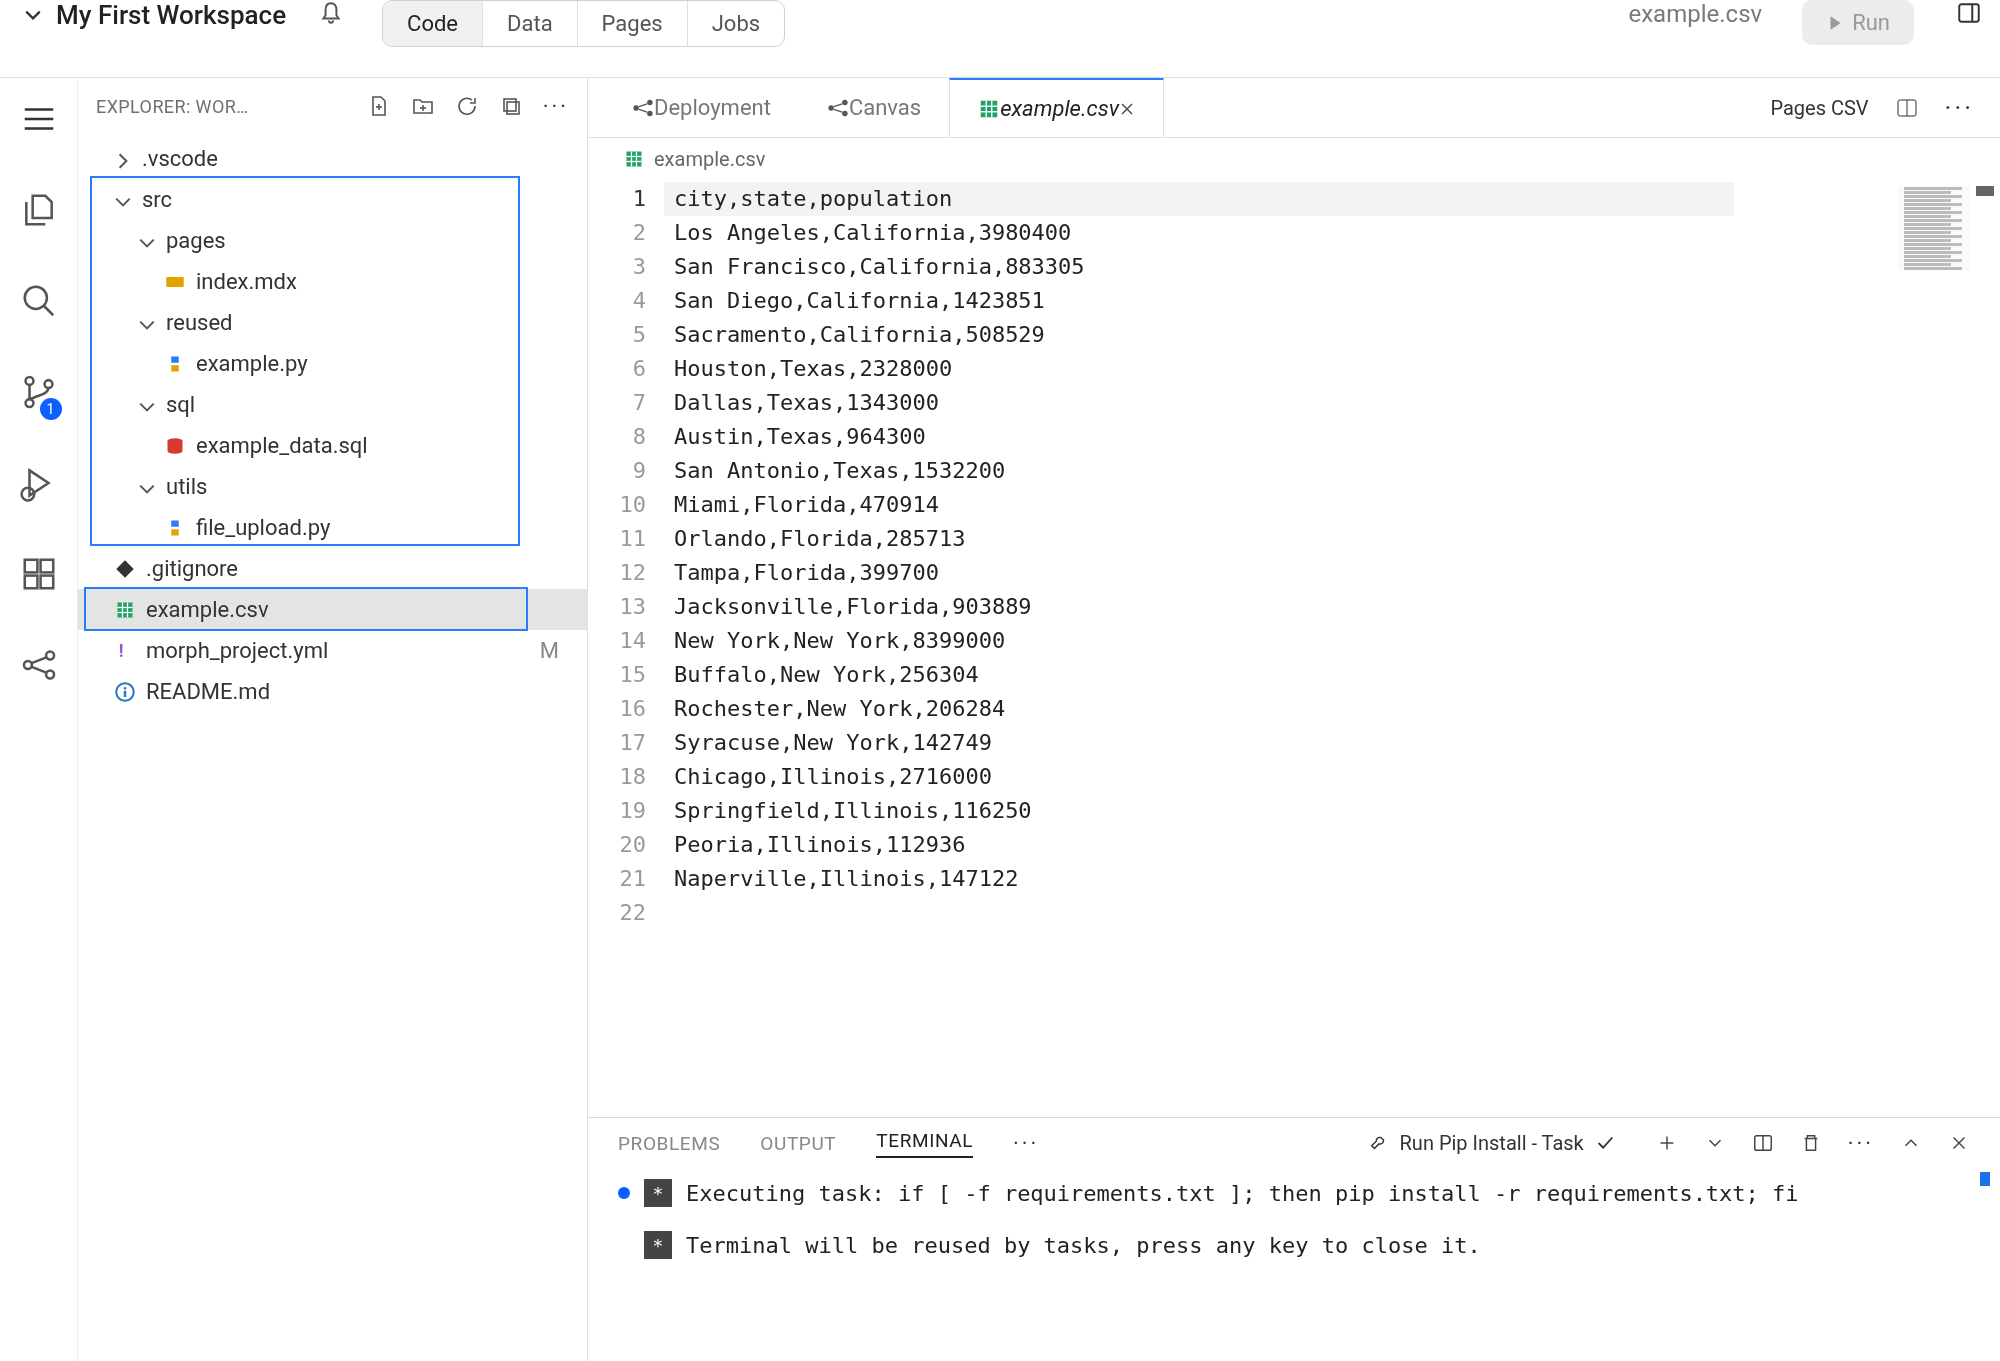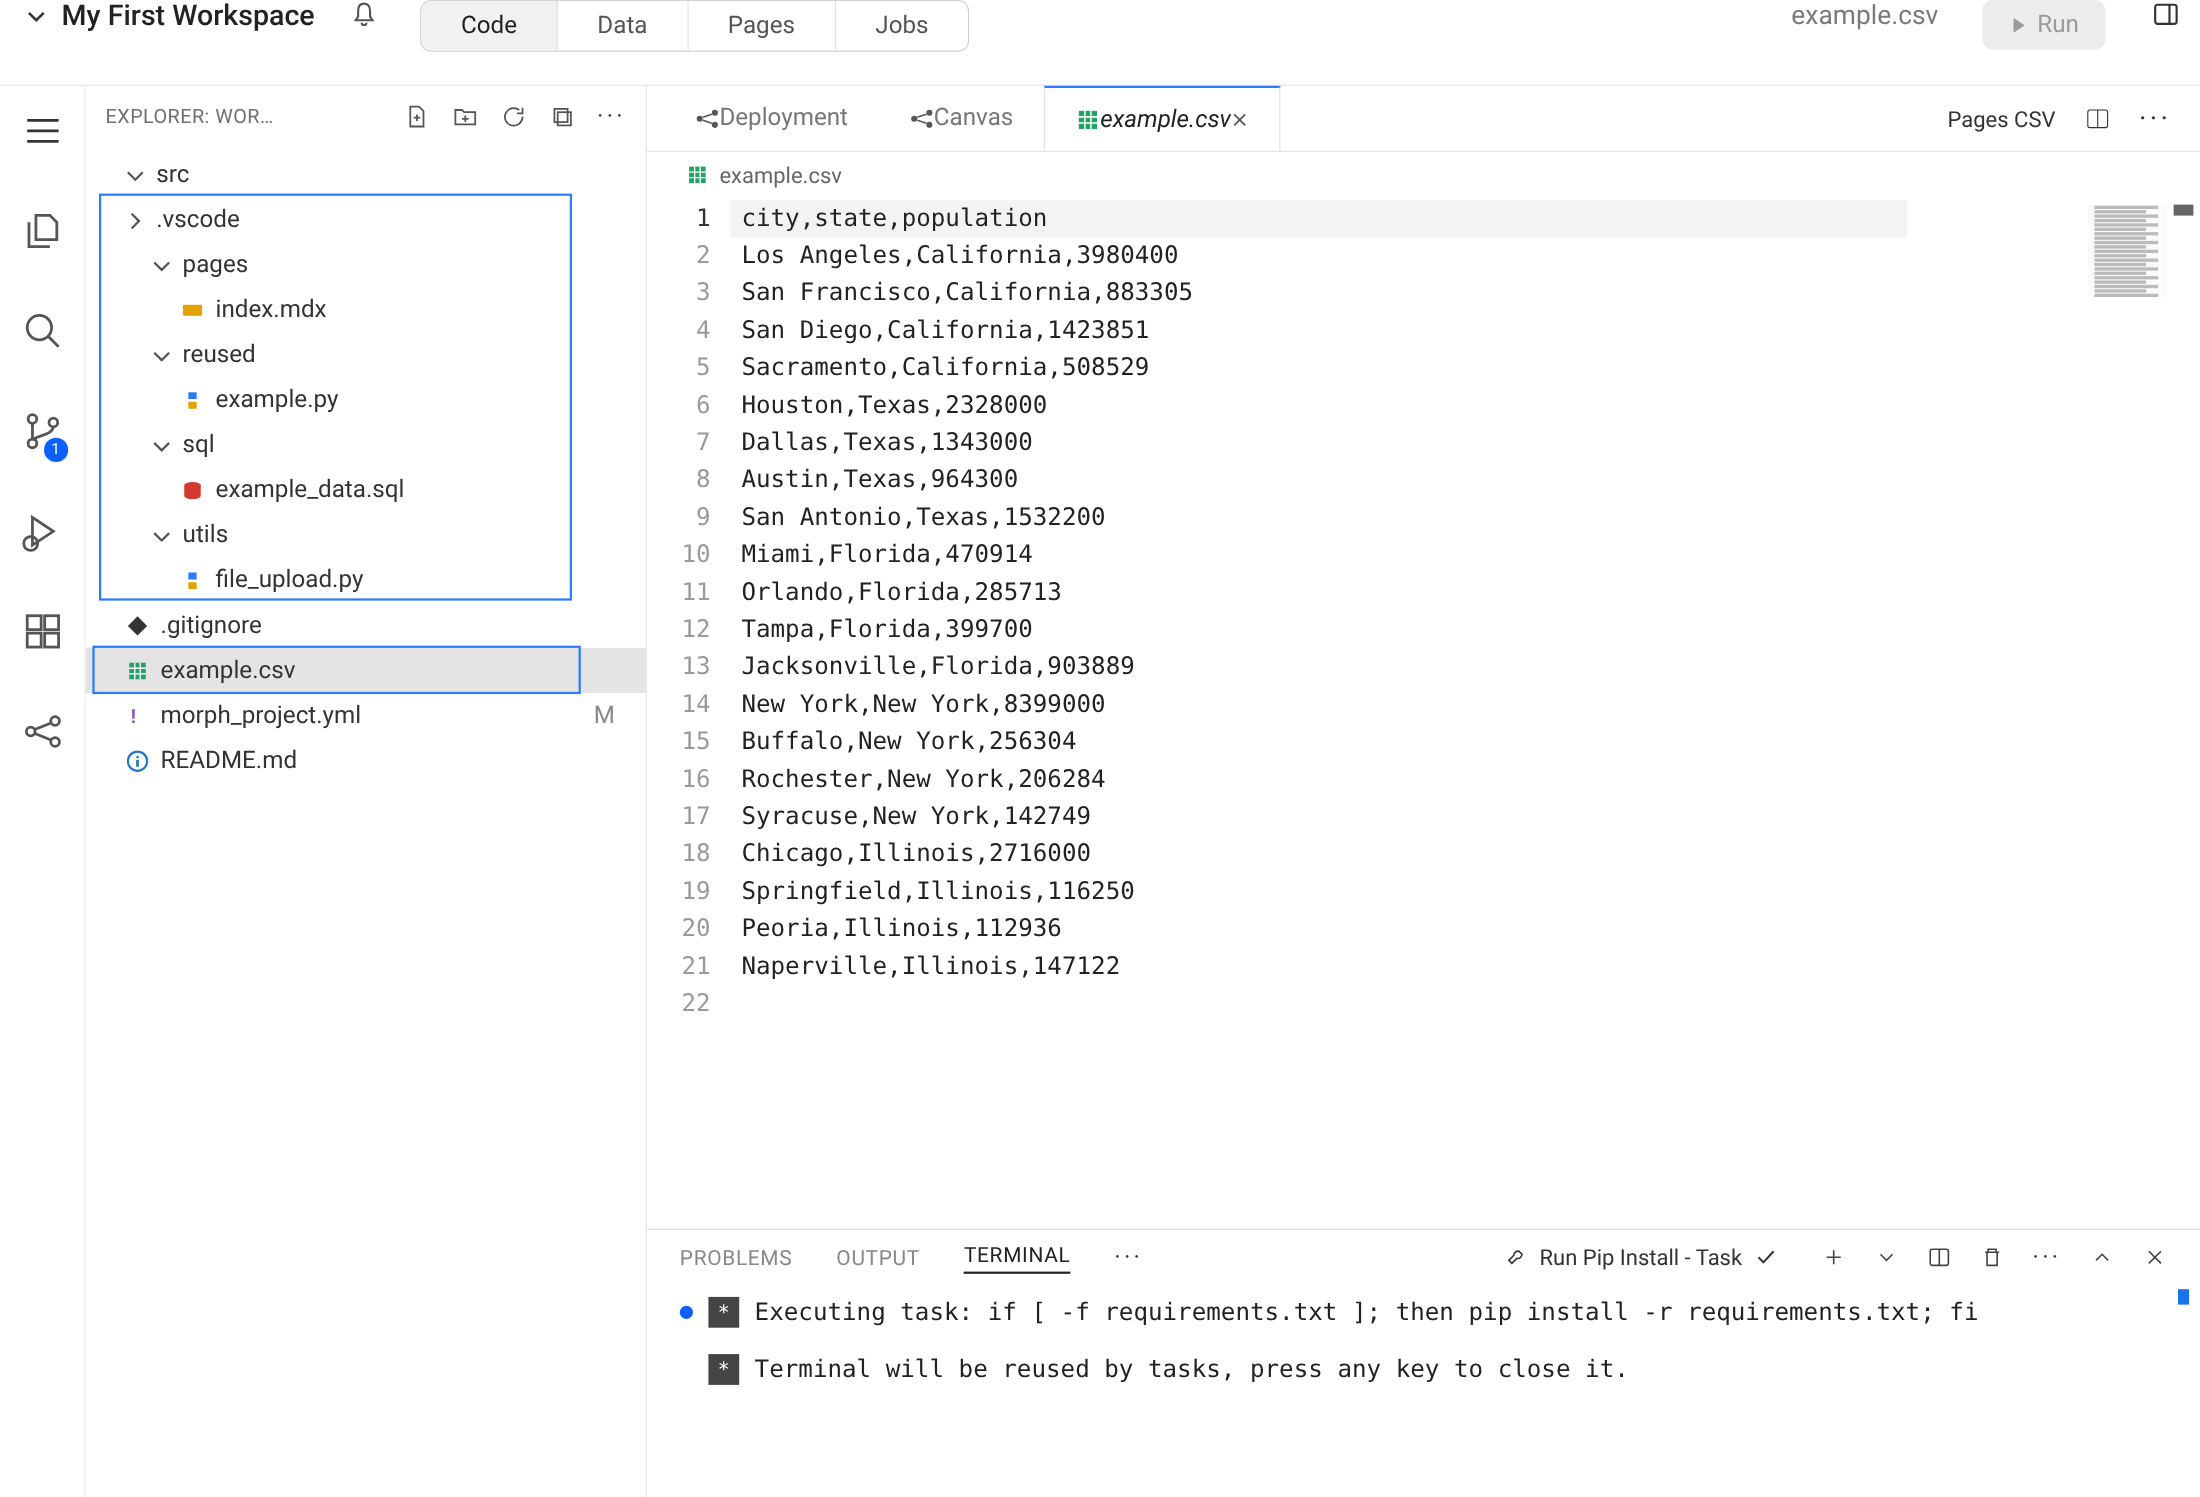--- a/index.html
+++ b/index.html
@@ -29,21 +29,21 @@
 .bell svg { width: 26px; height: 26px; stroke: #555; }
 
 .seg {
   display: flex;
   border: 1px solid #d0d0d0;
   border-radius: 10px;
   overflow: hidden;
   margin-left: 16px;
 }
 .seg-item {
-  padding: 10px 36px;
+  padding: 10px 24px;
   font-size: 22px;
   color: #555;
   cursor: pointer;
   border-right: 1px solid #e0e0e0;
 }
 .seg-item:last-child { border-right: none; }
 .seg-item.active { background: #f1f1f1; color: #222; }
 
 .top-spacer { flex: 1; }
 .filename-top { font-size: 24px; color: #7a7a7a; margin-right: 18px; }
@@ -382,29 +382,29 @@
         <span class="dot3" style="font-size:22px;">···</span>
       </div>
     </div>
 
     <div class="tree">
       <div class="highlight-box hl-src"></div>
       <div class="highlight-box hl-csv"></div>
 
       <div class="row ind1">
         <span class="chev"><svg viewBox="0 0 16 16">
-              <path d="M2 5 L8 11 L14 5" stroke="#555" fill="none" stroke-width="1.8"></path>
-            </svg></span>
-        <span>src</span>
+              <path d="M5 2 L11 8 L5 14" stroke="#555" fill="none" stroke-width="1.8"></path>
+            </svg></span>
+        <span>.vscode</span>
       </div>
       <div class="row ind1">
         <span class="chev"><svg viewBox="0 0 16 16">
-              <path d="M5 2 L11 8 L5 14" stroke="#555" fill="none" stroke-width="1.8"></path>
-            </svg></span>
-        <span>.vscode</span>
+              <path d="M2 5 L8 11 L14 5" stroke="#555" fill="none" stroke-width="1.8"></path>
+            </svg></span>
+        <span>src</span>
       </div>
       <div class="row ind2">
         <span class="chev"><svg viewBox="0 0 16 16">
               <path d="M2 5 L8 11 L14 5" stroke="#555" fill="none" stroke-width="1.8"></path>
             </svg></span>
         <span>pages</span>
       </div>
       <div class="row ind3">
         <span class="ficon">
             <svg viewBox="0 0 16 16">

